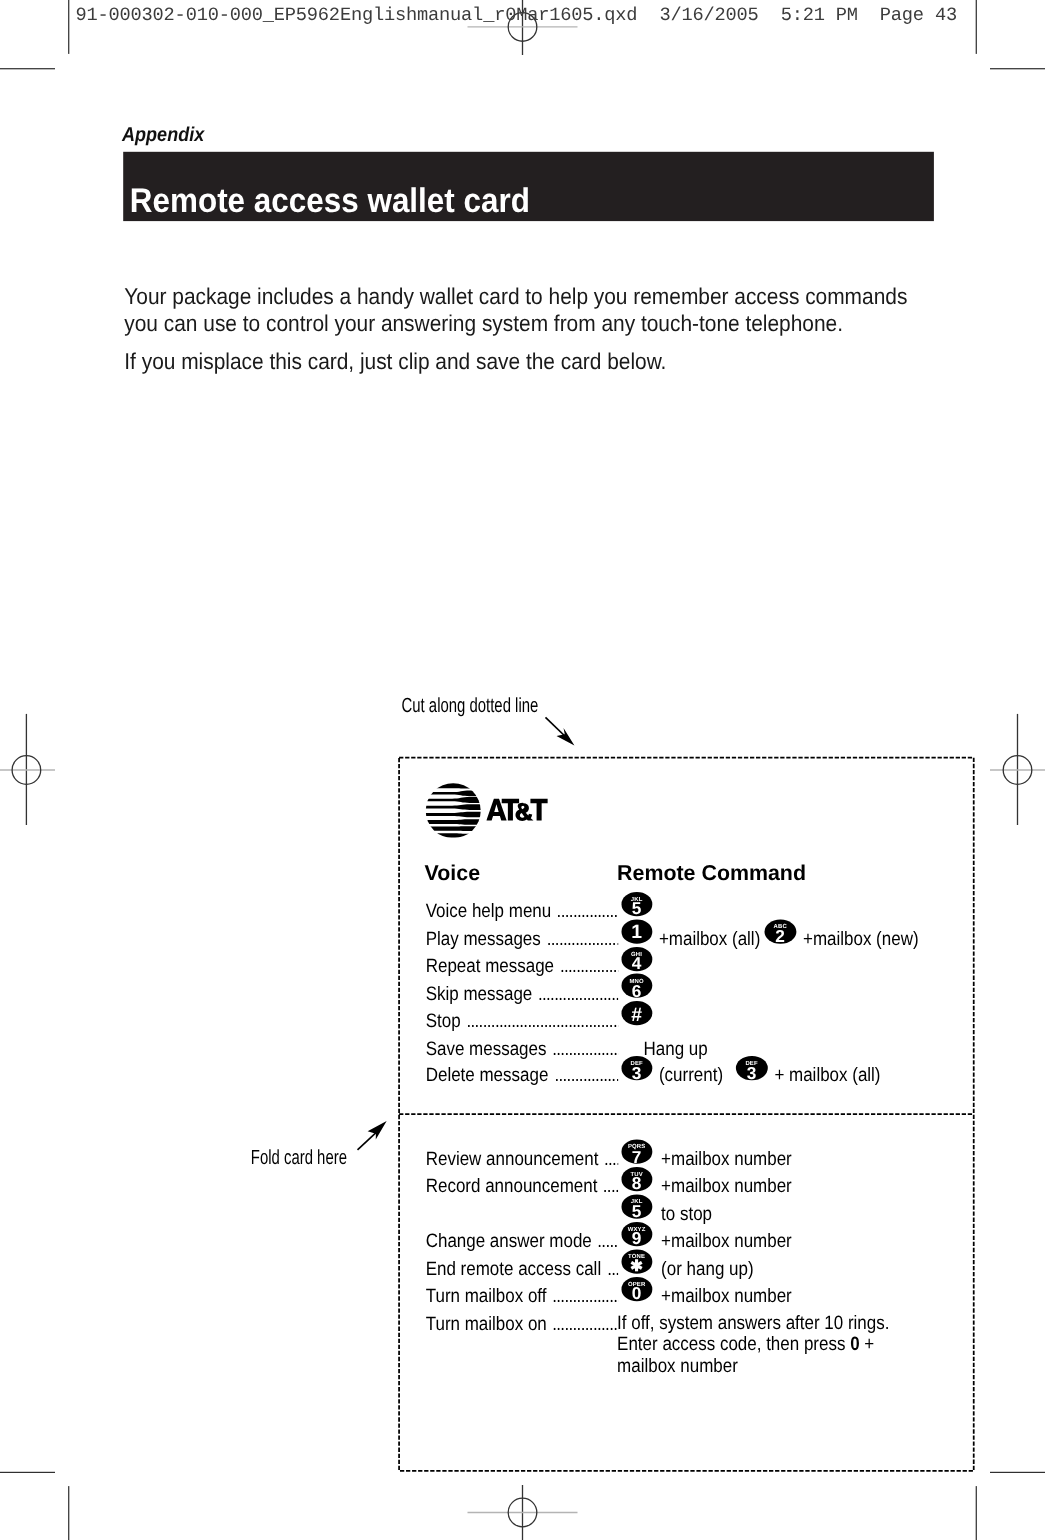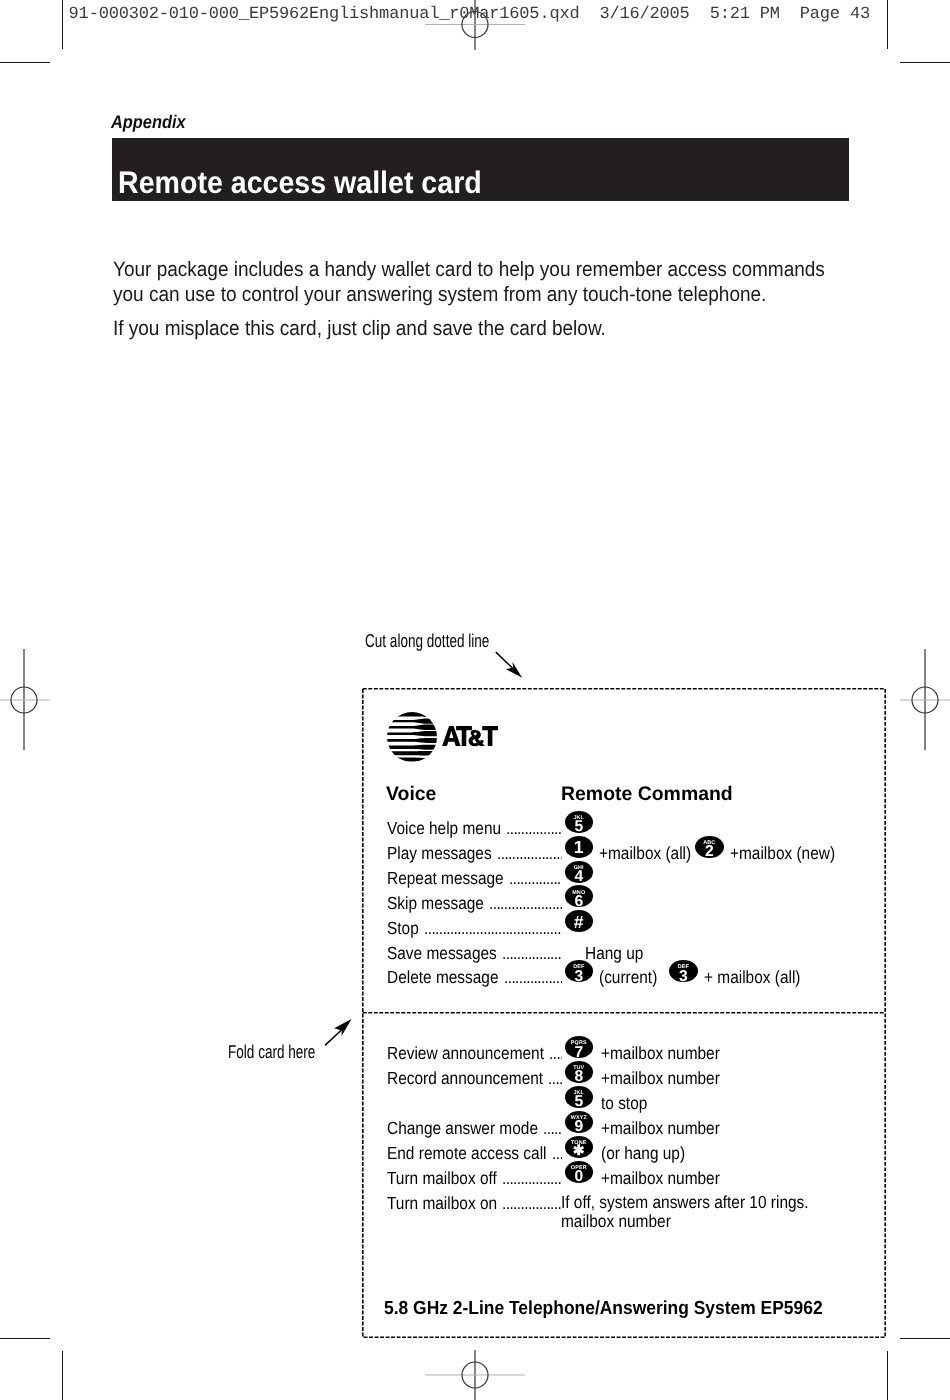--- a/index.html
+++ b/index.html
@@ -290,19 +290,19 @@
           <div class="ltr">OPER</div>
           <div class="dig">0</div>
         </div>
         <span class="after" style="left: 239px; top: 0px;"><span class="cond">+mailbox number</span></span>
       </div>
       <div class="row" style="top: 504.7px; height: 80px;">
         <span class="act" style="left: 25px; top: 0px;"><span class="cond">Turn mailbox on</span></span>
         <span class="dots" style="top: 0px; left: 140.064px; width: 59.9365px;"><span class="cond">......................................................................</span></span>
         <div class="after" style="left: 199px; top: 0px; line-height: 19.4px;">
           <div><span class="cond">If off, system answers after 10 rings.</span></div>
+          <div><span class="cond"><span>Enter access code, then press </span><b>0</b><span> +</span></span></div>
           <div><span class="cond">mailbox number</span></div>
         </div>
       </div>
     </div>
 
-  <div id="card-footer"><span class="condf">5.8 GHz 2-Line Telephone/Answering System EP5962</span></div>
 </div>
 
 </body></html>

